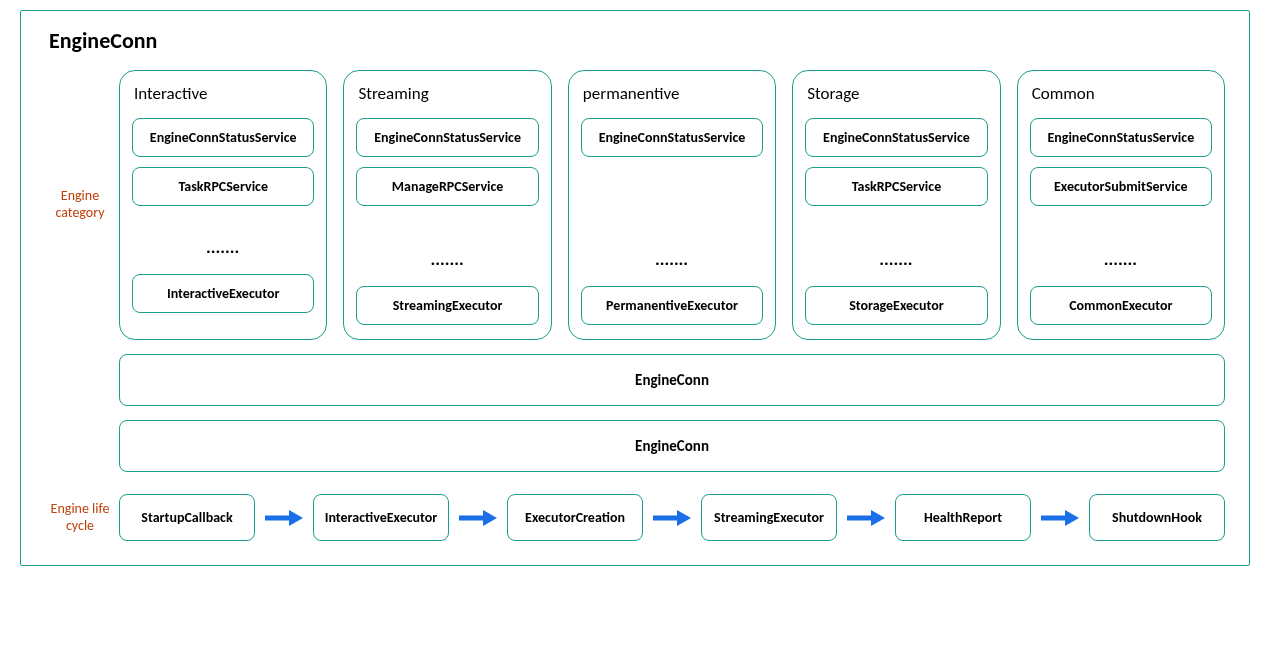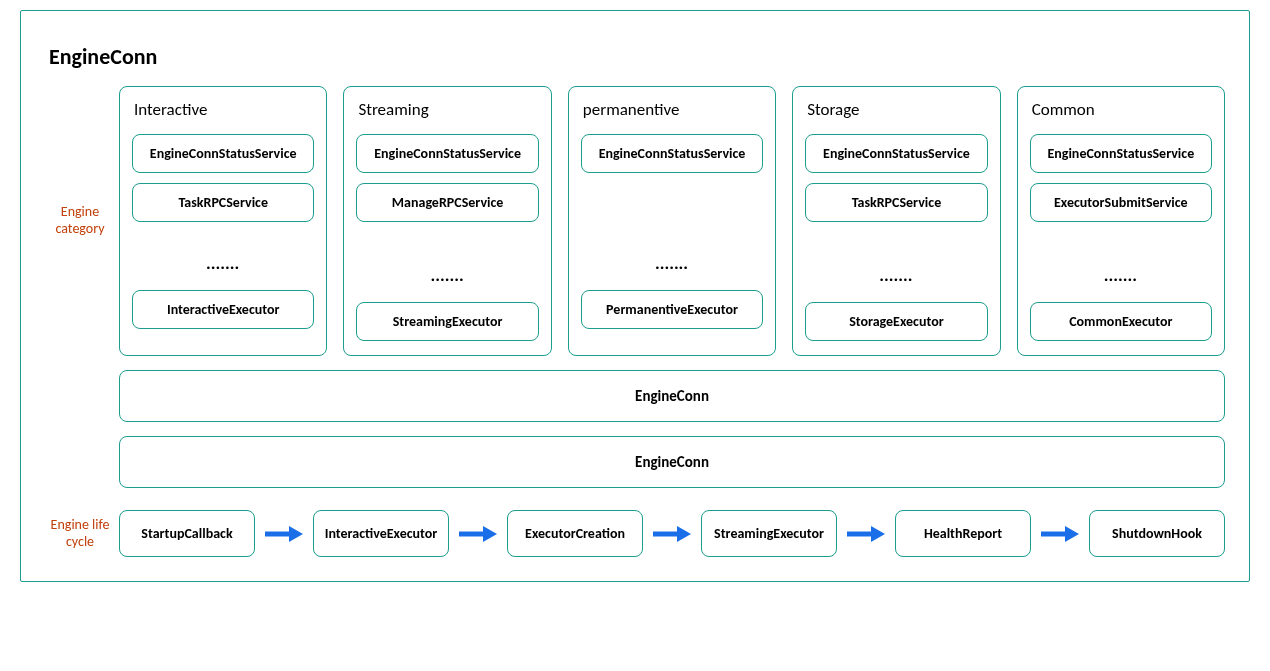--- a/index.html
+++ b/index.html
@@ -5,21 +5,21 @@
   * { box-sizing: border-box; }
   body {
     margin: 0;
     font-family: Calibri, Arial, sans-serif;
     background: #fff;
     padding: 10px 20px;
   }
   .outer {
     border: 1.5px solid #1b9e8f;
     border-radius: 2px;
-    padding: 32px 24px 24px 24px;
+    padding: 16px 24px 24px 24px;
     position: relative;
   }
   .outer-title {
     font-size: 22px;
     font-weight: 600;
     margin: 0 0 16px 4px;
   }
   .row {
     display: flex;
     align-items: center;
@@ -36,21 +36,21 @@
     margin-right: 4px;
   }
   .categories {
     display: flex;
     gap: 16px;
     flex: 1;
   }
   .cat-box {
     flex: 1;
     border: 1.5px solid #1b9e8f;
-    border-radius: 8px;
+    border-radius: 16px;
     padding: 10px 12px 14px 12px;
     min-height: 270px;
     display: flex;
     flex-direction: column;
   }
   .cat-title {
     font-size: 17px;
     margin: 2px 0 14px 2px;
   }
   .svc {
@@ -126,21 +126,21 @@
           <div class="svc">ManageRPCService</div>
           <div class="cat-spacer"></div>
           <div class="dots">·······</div>
           <div class="svc" style="margin-bottom: 0px;">StreamingExecutor</div>
         </div>
         <div class="cat-box">
           <div class="cat-title">permanentive</div>
           <div class="svc">EngineConnStatusService</div>
           <div class="cat-spacer"></div>
           <div class="dots">·······</div>
-          <div class="svc" style="margin-bottom: 12px;">PermanentiveExecutor</div>
+          <div class="svc" style="margin-bottom: 0px;">PermanentiveExecutor</div>
         </div>
         <div class="cat-box">
           <div class="cat-title">Storage</div>
           <div class="svc">EngineConnStatusService</div>
           <div class="svc">TaskRPCService</div>
           <div class="cat-spacer"></div>
           <div class="dots">·······</div>
           <div class="svc" style="margin-bottom: 0px;">StorageExecutor</div>
         </div>
         <div class="cat-box">

